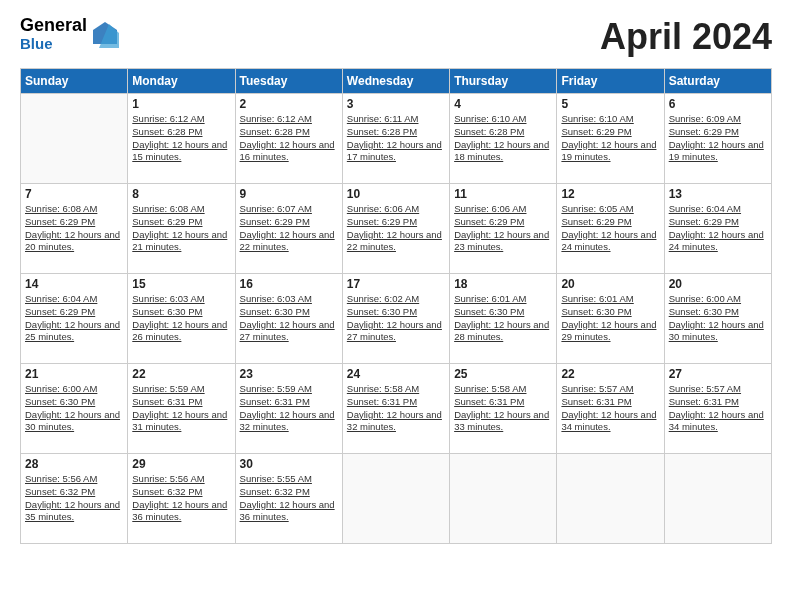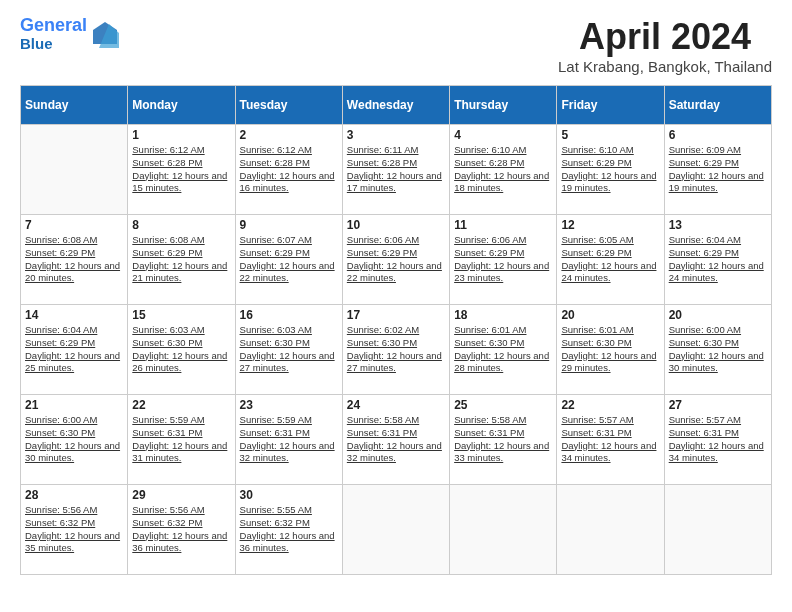--- a/index.html
+++ b/index.html
@@ -21,54 +21,54 @@
       align-items: center;
     }
     .logo-text {
       display: flex;
       flex-direction: column;
       line-height: 1.1;
     }
     .logo-general {
       font-size: 18px;
       font-weight: bold;
-      color: #3b82f6;
+      color: #000000;
     }
     .logo-blue {
       font-size: 15px;
       font-weight: bold;
       color: #1a6bb5;
     }
     .logo-icon {
       width: 28px;
       height: 28px;
       margin-left: 4px;
     }
     .title-area {
-      text-align: center;
+      text-align: left;
     }
     .month-title {
       font-size: 36px;
       font-weight: bold;
       color: #222;
     }
     .location-title {
       font-size: 15px;
       color: #444;
     }
     table {
       width: 100%;
       border-collapse: collapse;
     }
     thead tr th {
       background: #1a6bb5;
       color: #fff;
       font-size: 12px;
       font-weight: bold;
-      padding: 12px 4px;
+      padding: 5px 4px;
       text-align: left;
       border: 1px solid #ccc;
     }
     tbody tr td {
       vertical-align: top;
       border: 1px solid #ccc;
       padding: 3px 4px;
       font-size: 10px;
       color: #333;
       min-height: 80px;
@@ -106,21 +106,20 @@
       <span class="logo-general">General</span>
       <span class="logo-blue">Blue</span>
     </div>
     <svg class="logo-icon" viewBox="0 0 28 28" xmlns="http://www.w3.org/2000/svg">
       <polygon points="14,2 26,10 26,24 2,24 2,10" fill="#1a6bb5" opacity="0.85"></polygon>
       <polygon points="18,4 28,13 28,28 8,28" fill="#3a9fd5" opacity="0.7"></polygon>
     </svg>
   </div>
   <div class="title-area">
     <div class="month-title">April 2024</div>
-    <div class="location-title">Lat Krabang, Bangkok, Thailand</div>
   </div>
 </div>
 
 <table>
   <thead>
     <tr id="header-row">
         <th>Sunday</th>
         <th>Monday</th>
         <th>Tuesday</th>
         <th>Wednesday</th>

